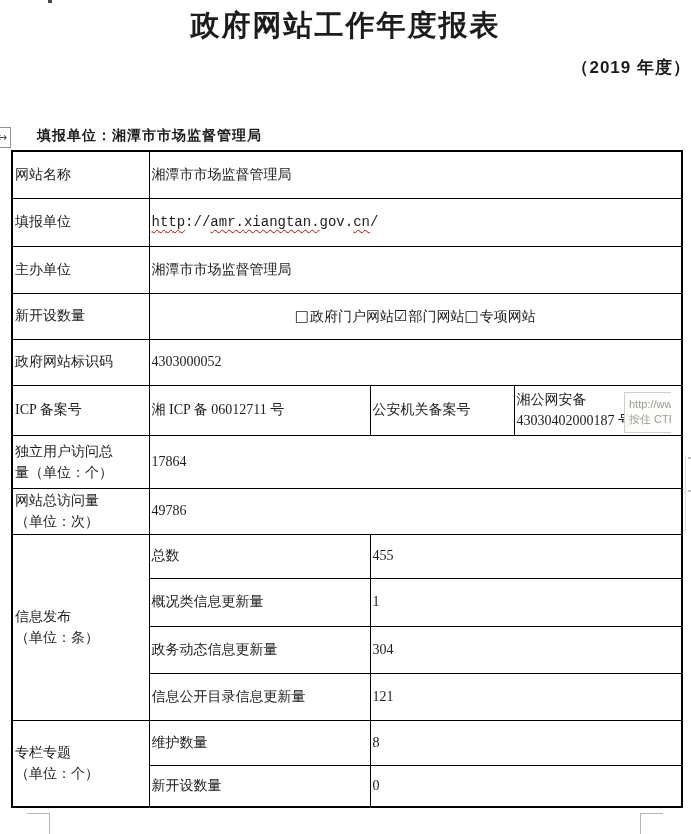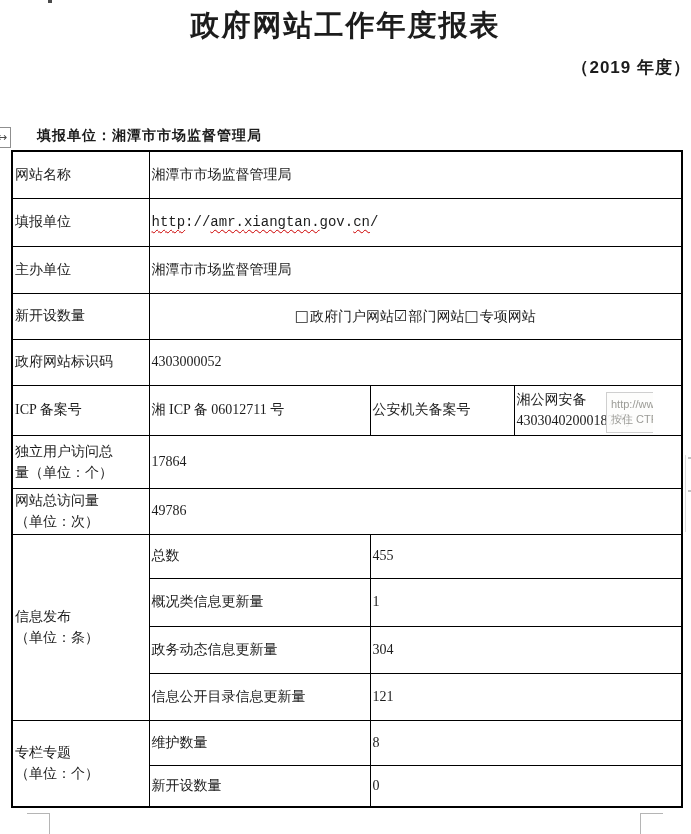--- a/index.html
+++ b/index.html
@@ -56,21 +56,21 @@
     text-underline-offset:3px;
   }
   .opts { display:flex; justify-content:center; }
   .opt { white-space:nowrap; }
   .cb {
     font-family:"DejaVu Sans",sans-serif;
     font-size:15px; margin-right:1px;
   }
   
   .tooltip {
-    position:absolute; left:606px; top:392px;
+    position:absolute; left:624px; top:392px;
     width:47px; height:41px;
     background:rgba(253,253,252,0.93);
     border:1px solid #cfcfcf; border-right:none;
     font-family:"Liberation Sans","DejaVu Sans",sans-serif;
     font-size:11px; line-height:15px; color:#9b9b96;
     padding:4px 0 0 4px;
     white-space:nowrap; overflow:hidden;
   }
   .move-handle {
     position:absolute; left:-7px; top:127px;

